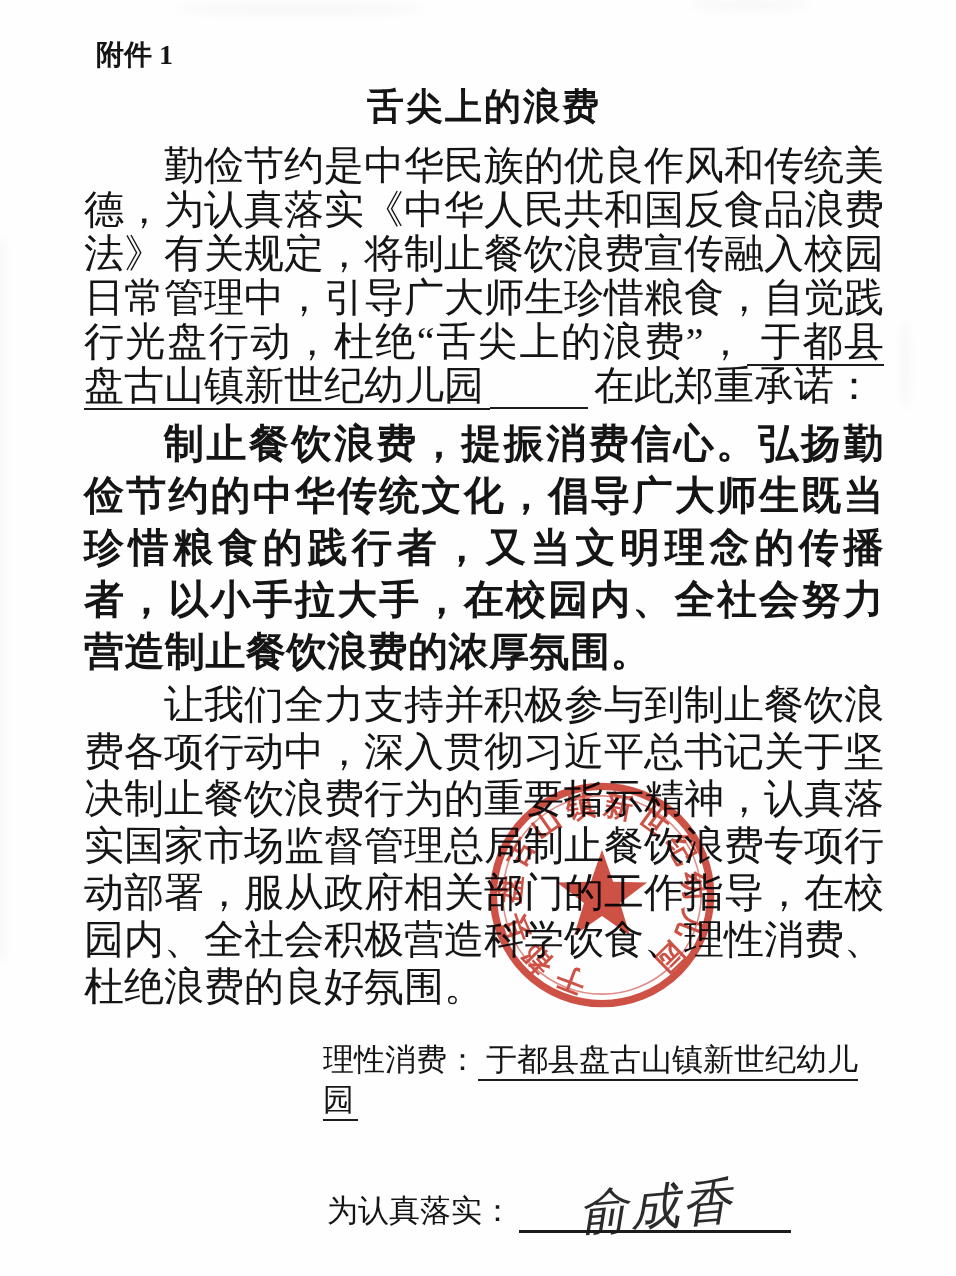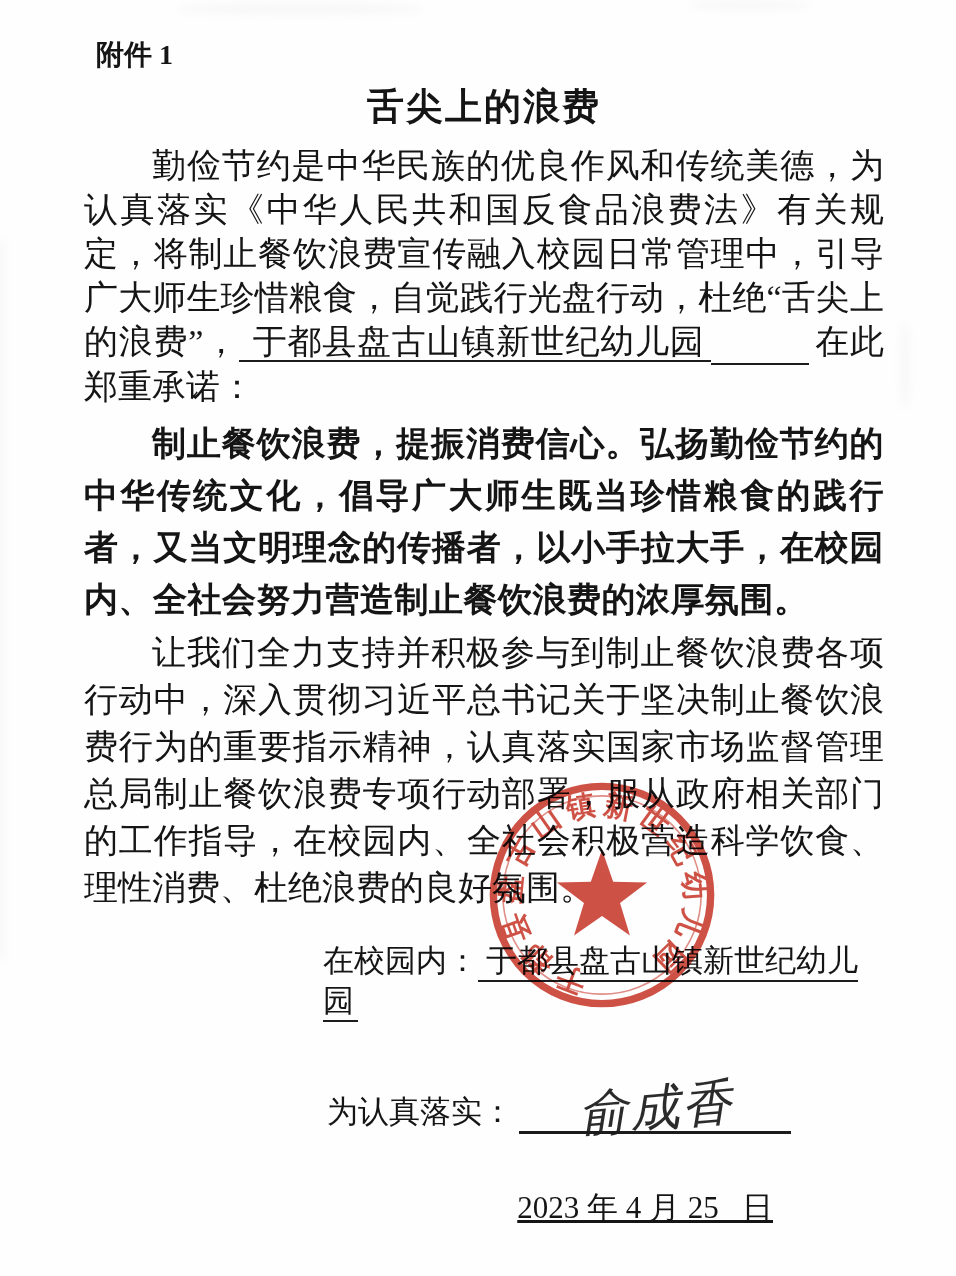--- a/index.html
+++ b/index.html
@@ -22,21 +22,21 @@
     font-size:40px; line-height:50px; font-weight:800;
     letter-spacing:1px;
   }
   .title2 {
     margin-top:12px; text-align:center;
     font-size:37px; line-height:46px; font-weight:700;
     letter-spacing:2px;
   }
   p.para {
     margin:14px 0 0 0;
-    font-size:34px; line-height:44px;
+    font-size:40px; line-height:44px;
     text-align:justify; text-indent:2em;
   }
   p.para.bold {
     margin-top:8px;
     font-weight:700; line-height:52px; letter-spacing:.5px;
     font-family:"Liberation Sans", sans-serif;
   }
   p.para.action { margin-top:4px; line-height:47px; }
 
   .blank { border-bottom:2px solid #1c1c1c; padding:0 6px; }
@@ -108,21 +108,21 @@
 
 
     <div class="title2">舌尖上的浪费</div>
 
     <p class="para"><span>勤俭节约是中华民族的优良作风和传统美德，为认真落实《中华人民共和国反食品浪费法》有关规定，将制止餐饮浪费宣传融入校园日常管理中，引导广大师生珍惜粮食，自觉践行光盘行动，杜绝“舌尖上的浪费”，</span><span class="blank lead">于都县盘古山镇新世纪幼儿园</span><span class="blank tail"></span><span>在此郑重承诺：</span></p>
 
     <p class="para bold">制止餐饮浪费，提振消费信心。弘扬勤俭节约的中华传统文化，倡导广大师生既当珍惜粮食的践行者，又当文明理念的传播者，以小手拉大手，在校园内、全社会努力营造制止餐饮浪费的浓厚氛围。</p>
 
     <p class="para action">让我们全力支持并积极参与到制止餐饮浪费各项行动中，深入贯彻习近平总书记关于坚决制止餐饮浪费行为的重要指示精神，认真落实国家市场监督管理总局制止餐饮浪费专项行动部署，服从政府相关部门的工作指导，在校园内、全社会积极营造科学饮食、理性消费、杜绝浪费的良好氛围。</p>
 
-    <div class="school-line"><span>在校园内：</span><span class="blank">于都县盘古山镇新世纪幼儿园</span></div>
+    <div class="school-line"><span>理性消费：</span><span class="blank">于都县盘古山镇新世纪幼儿园</span></div>
 
     <div class="sign-line"><span>为认真落实：</span><span class="sig-blank"><span class="handwriting">俞成香</span></span></div>
 
     <div class="date-line">2023 年 4 月 25   日</div>
   </div>
 
   <div class="seal">
     <svg viewBox="0 0 220 220">
       <circle cx="110" cy="110" r="103" fill="none" stroke-width="7" stroke="#c9392c"></circle>
       <circle cx="110" cy="110" r="94" fill="none" stroke-width="1.5" opacity="0.65" stroke="#c9392c"></circle>

